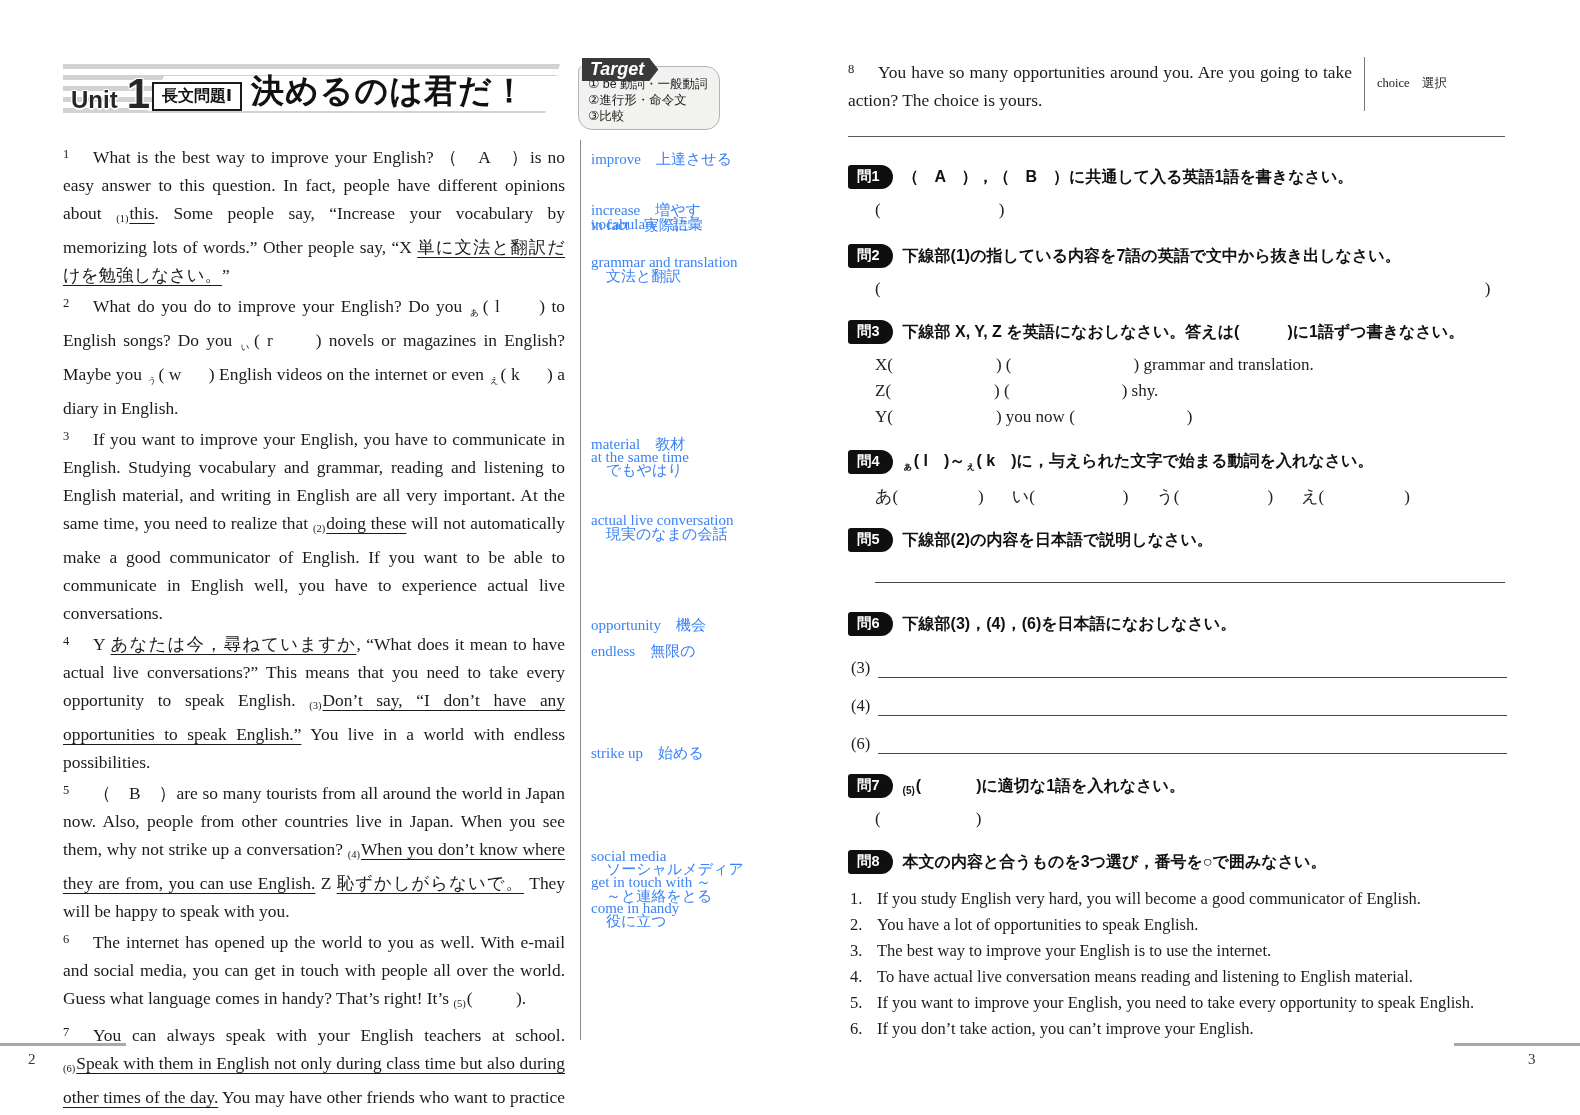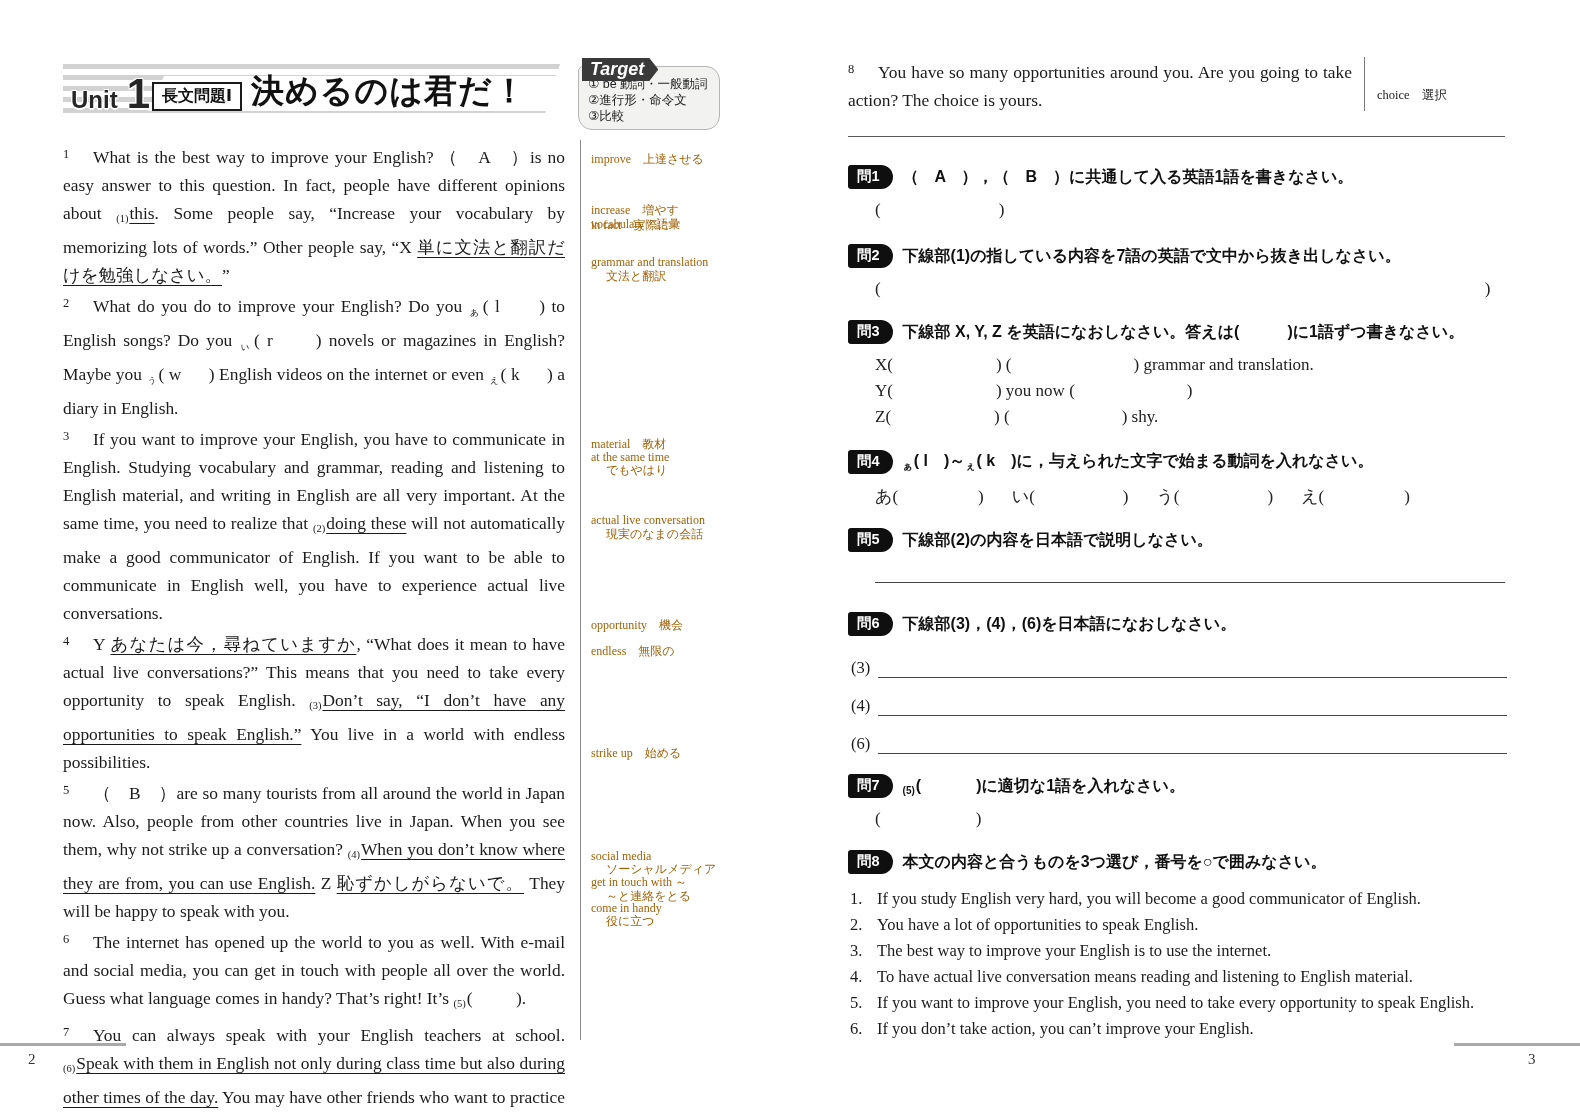--- a/index.html
+++ b/index.html
@@ -37,29 +37,29 @@
   .passage { left:63px; top:140px; width:502px; }
   .para { font-size:17.4px; line-height:28px; text-align:justify; color:#1b1b1b; }
   .pnum { display:inline-block; width:30px; font-size:12.5px; vertical-align:5px; }
   .ul { text-decoration:underline; text-underline-offset:4px; text-decoration-thickness:1px; }
   .subref { font-size:10.5px; vertical-align:-3px; margin-right:1px; }
   .gap { display:inline-block; }
 
   
   .col-divider { left:580px; top:140px; width:1px; height:900px; background:#8a8a8a; }
   .vocab-col { left:591px; top:140px; width:146px; height:910px; }
-  .vocab-line { position:absolute; left:0; font-size:12px; line-height:14px;
-    color:#a16207; white-space:nowrap; }
+  .vocab-line { position:absolute; left:0; font-size:15px; line-height:14px;
+    color:#3b82f6; white-space:nowrap; }
   .vocab-line.indent { padding-left:15px; }
 
   
   .rp { left:848px; top:0; width:658px; height:1115px; }
   .p8 { position:absolute; left:0; top:55px; width:504px; }
   .p8-divider { position:absolute; left:516px; top:57px; width:1px; height:54px; background:#777; }
-  .p8-vocab { position:absolute; left:529px; top:87px; font-size:12.5px; color:#222; }
+  .p8-vocab { position:absolute; left:529px; top:75px; font-size:12.5px; color:#222; }
   .rule { position:absolute; left:0; top:136px; width:657px; height:1px; background:#5a5a5a; }
 
   .q { position:absolute; left:0; width:658px; }
   .q-head { display:flex; align-items:center; gap:10px; }
   .qbadge { background:#0f0f0f; color:#fff; border-radius:3px 12px 12px 3px;
     font-family:"Liberation Sans","DejaVu Sans",sans-serif; font-weight:700;
     font-size:14.5px; padding:2px 13px 3px 9px; flex:0 0 auto; }
   .qtext { font-family:"Liberation Sans","DejaVu Sans",sans-serif; font-weight:700;
     font-size:16px; color:#111;text-align:right; }
   .qtext .subref { font-size:10px; }
@@ -216,23 +216,23 @@
 
   <section class="q" style="top:320px">
     <div class="q-head">
       <span class="qbadge">問3</span>
       <span class="qtext"><span>下線部 X, Y, Z を英語になおしなさい。答えは(</span><span class="gap" style="width: 48px;"></span><span>)に1語ずつ書きなさい。</span></span>
     </div>
     <div class="ansrows">
 
         <div class="ansrow"><span>X(</span><span class="gap" style="width: 103px;"></span><span>) (</span><span class="gap" style="width: 122px;"></span><span>) grammar and translation.</span></div>
 
+        <div class="ansrow"><span>Z(</span><span class="gap" style="width: 103px;"></span><span>) (</span><span class="gap" style="width: 112px;"></span><span>) shy.</span></div>
+
         <div class="ansrow"><span>Y(</span><span class="gap" style="width: 103px;"></span><span>) you now (</span><span class="gap" style="width: 112px;"></span><span>)</span></div>
-
-        <div class="ansrow"><span>Z(</span><span class="gap" style="width: 103px;"></span><span>) (</span><span class="gap" style="width: 112px;"></span><span>) shy.</span></div>
       </div>
   </section>
 
   <section class="q" style="top:450px">
     <div class="q-head">
       <span class="qbadge">問4</span>
       <span class="qtext"><span class="subref">ぁ</span><span>( l　)～</span><span class="subref">ぇ</span><span>( k　)に，与えられた文字で始まる動詞を入れなさい。</span></span>
     </div>
     <div class="ans"><span>あ(</span><span class="gap" style="width: 80px;"></span><span>)</span><span class="gap" style="width: 28px;"></span><span>い(</span><span class="gap" style="width: 88px;"></span><span>)</span><span class="gap" style="width: 28px;"></span><span>う(</span><span class="gap" style="width: 88px;"></span><span>)</span><span class="gap" style="width: 28px;"></span><span>え(</span><span class="gap" style="width: 80px;"></span><span>)</span></div>
   </section>

